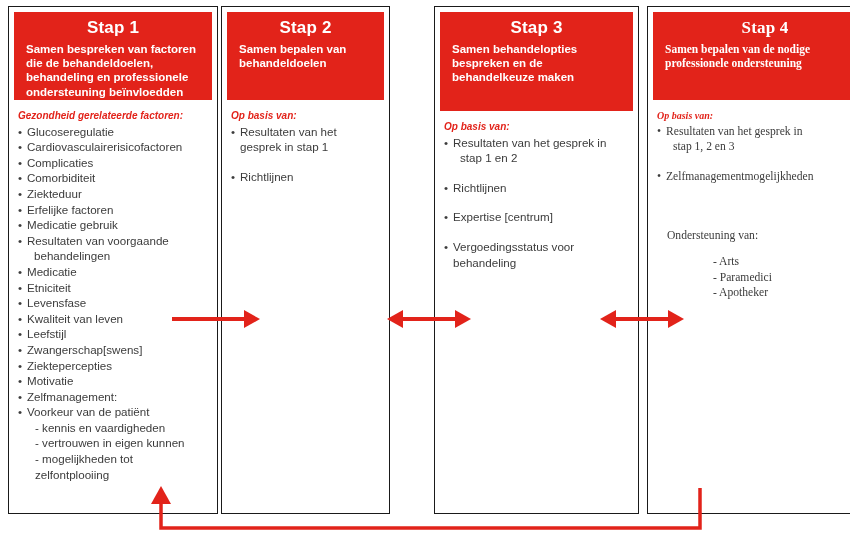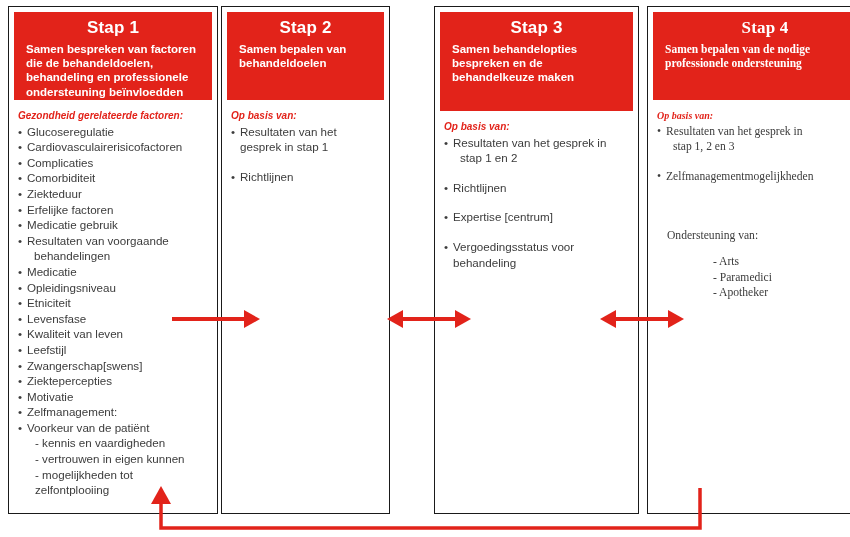--- a/index.html
+++ b/index.html
@@ -142,21 +142,20 @@
         <li>Comorbiditeit</li>
         <li>Ziekteduur</li>
         <li>Erfelijke factoren</li>
         <li>Medicatie gebruik</li>
         <li>Resultaten van voorgaande</li>
         <li class="cont">behandelingen</li>
       </ul>
 
       <ul class="list">
         <li>Medicatie</li>
-        <li>Opleidingsniveau</li>
         <li>Etniciteit</li>
         <li>Levensfase</li>
         <li>Kwaliteit van leven</li>
         <li>Leefstijl</li>
         <li>Zwangerschap[swens]</li>
         <li>Ziektepercepties</li>
         <li>Motivatie</li>
         <li>Zelfmanagement:</li>
         <li>Voorkeur van de patiënt</li>
         <li class="dash">- kennis en vaardigheden</li>

